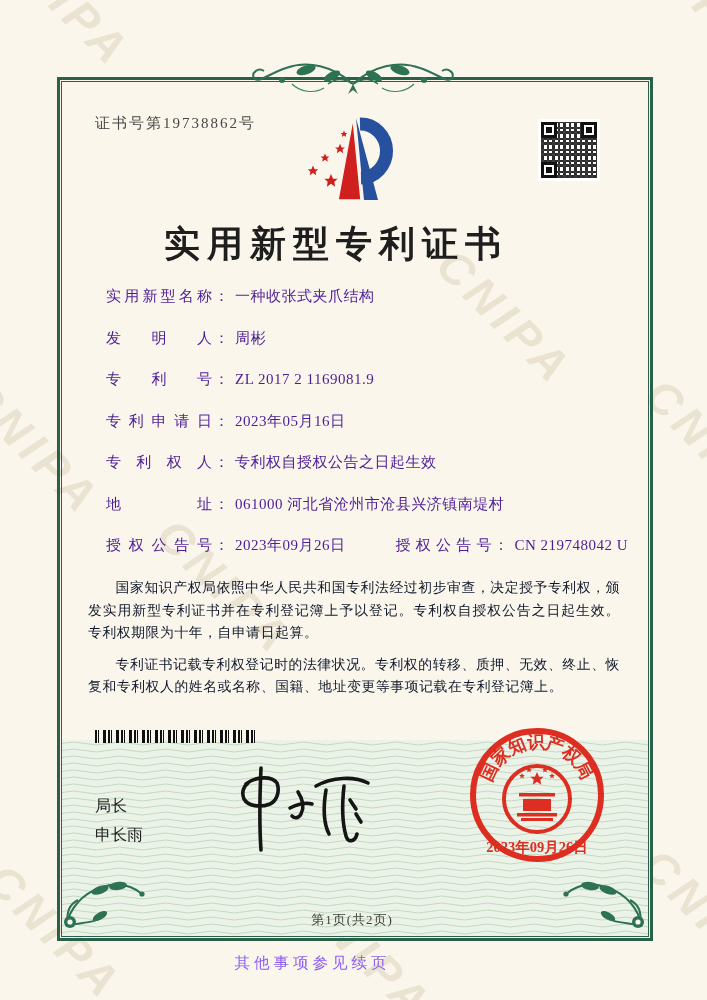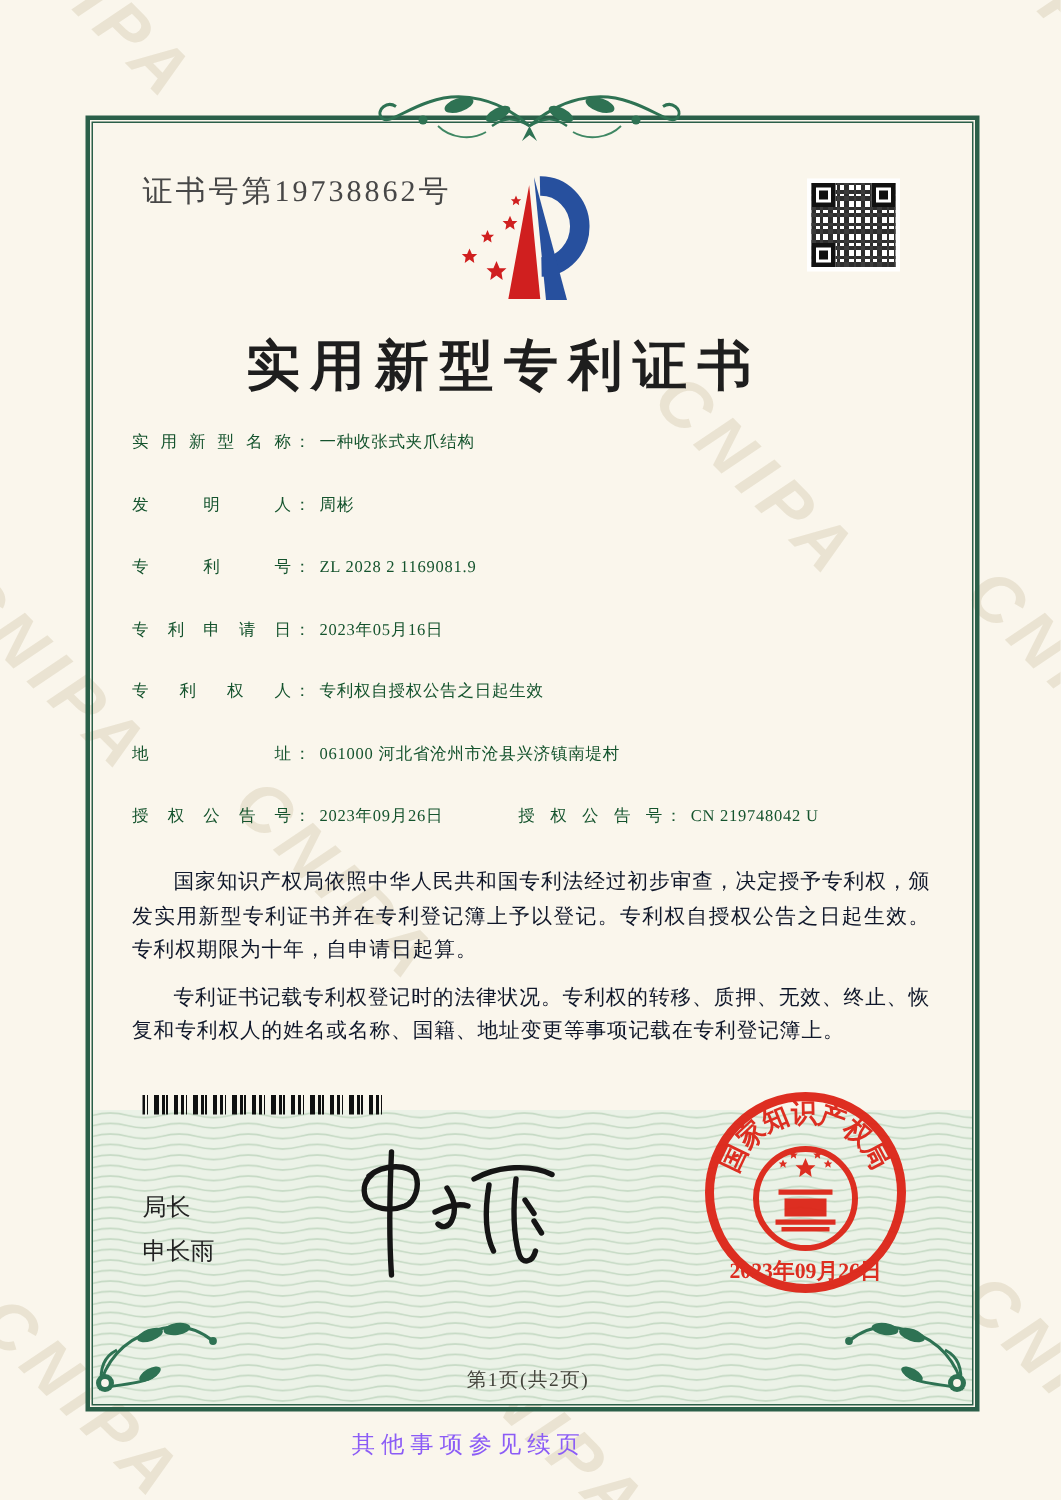--- a/index.html
+++ b/index.html
@@ -23,21 +23,21 @@
     position:absolute;inset:1px;border:1px solid #2a5f49;
   }
   .wave-band{
     position:absolute;left:2px;right:2px;bottom:2px;height:196px;z-index:0;
   }
   .ornament-top{position:absolute;left:248px;top:54px;z-index:3;}
   .corner{position:absolute;z-index:3;}
   .corner.bl{left:60px;top:860px;}
   .corner.br{left:562px;top:860px;transform:scaleX(-1);}
   .cert-no{
-    position:absolute;left:95px;top:114px;font-size:20px;letter-spacing:2px;
+    position:absolute;left:95px;top:114px;font-size:15px;letter-spacing:2px;
     color:#474747;z-index:4;
   }
   .logo{position:absolute;left:300px;top:114px;z-index:4;}
   .qr{
     position:absolute;left:538px;top:119px;width:62px;height:62px;background:#fff;
     z-index:4;padding:3px;box-sizing:border-box;
   }
   .qr-noise{
     position:absolute;inset:3px;
     background:
@@ -46,21 +46,21 @@
     background-blend-mode:screen;opacity:.88;
   }
   .finder{position:absolute;width:16px;height:16px;border:3px solid #111;background:#fff;box-sizing:border-box;}
   .finder::after{content:"";position:absolute;inset:2px;background:#111;}
   .f-tl{left:3px;top:3px}.f-tr{right:3px;top:3px}.f-bl{left:3px;bottom:3px}
   .title{
     position:absolute;left:0;width:672px;top:220px;text-align:center;
     font-size:36px;font-weight:bold;letter-spacing:7px;color:#1e1e1e;z-index:4;
   }
   .fields{position:absolute;left:88px;top:287px;width:540px;z-index:4;}
-  .frow{height:41.5px;font-size:11px;color:#14532d;white-space:nowrap;}
+  .frow{height:41.5px;font-size:15px;color:#4c1d95;white-space:nowrap;margin-left:18px;}
   .flabel{
     display:inline-block;width:106px;text-align:justify;text-align-last:justify;
     vertical-align:top;
   }
   .fcolon{display:inline-block;margin:0 6px 0 2px;}
   .fvalue{letter-spacing:.5px;}
   .fgroup2{display:inline-block;margin-left:50px;}
   .fgroup2 .flabel{width:96px;}
   .legal{
     position:absolute;left:88px;top:577px;width:532px;z-index:4;
@@ -193,21 +193,21 @@
 <div class="title">实用新型专利证书</div>
 
 <div class="fields">
   <div class="frow">
     <span class="flabel">实用新型名称</span><span class="fcolon">：</span><span class="fvalue">一种收张式夹爪结构</span>
   </div>
   <div class="frow">
     <span class="flabel">发明人</span><span class="fcolon">：</span><span class="fvalue">周彬</span>
   </div>
   <div class="frow">
-    <span class="flabel">专利号</span><span class="fcolon">：</span><span class="fvalue">ZL 2028 2 1169081.9</span>
+    <span class="flabel">专利号</span><span class="fcolon">：</span><span class="fvalue">ZL 2017 2 1169081.9</span>
   </div>
   <div class="frow">
     <span class="flabel">专利申请日</span><span class="fcolon">：</span><span class="fvalue">2023年05月16日</span>
   </div>
   <div class="frow">
     <span class="flabel">专利权人</span><span class="fcolon">：</span><span class="fvalue">专利权自授权公告之日起生效</span>
   </div>
   <div class="frow">
     <span class="flabel">地址</span><span class="fcolon">：</span><span class="fvalue">061000 河北省沧州市沧县兴济镇南堤村</span>
   </div>

